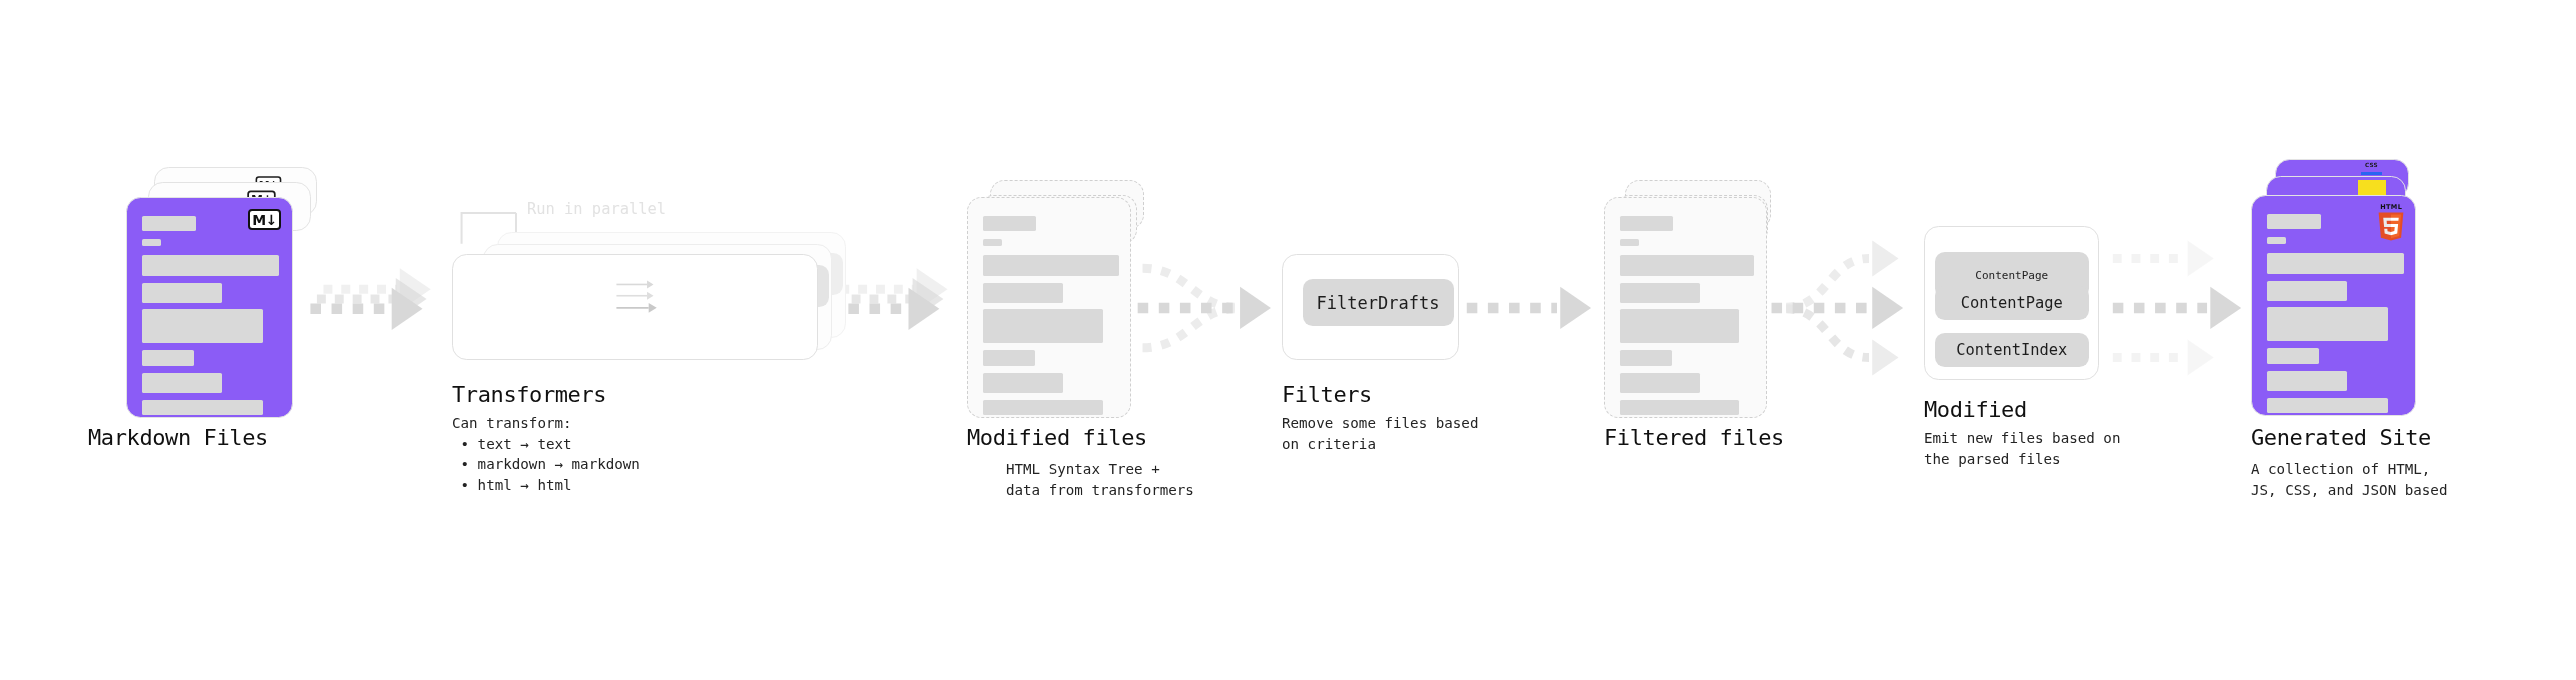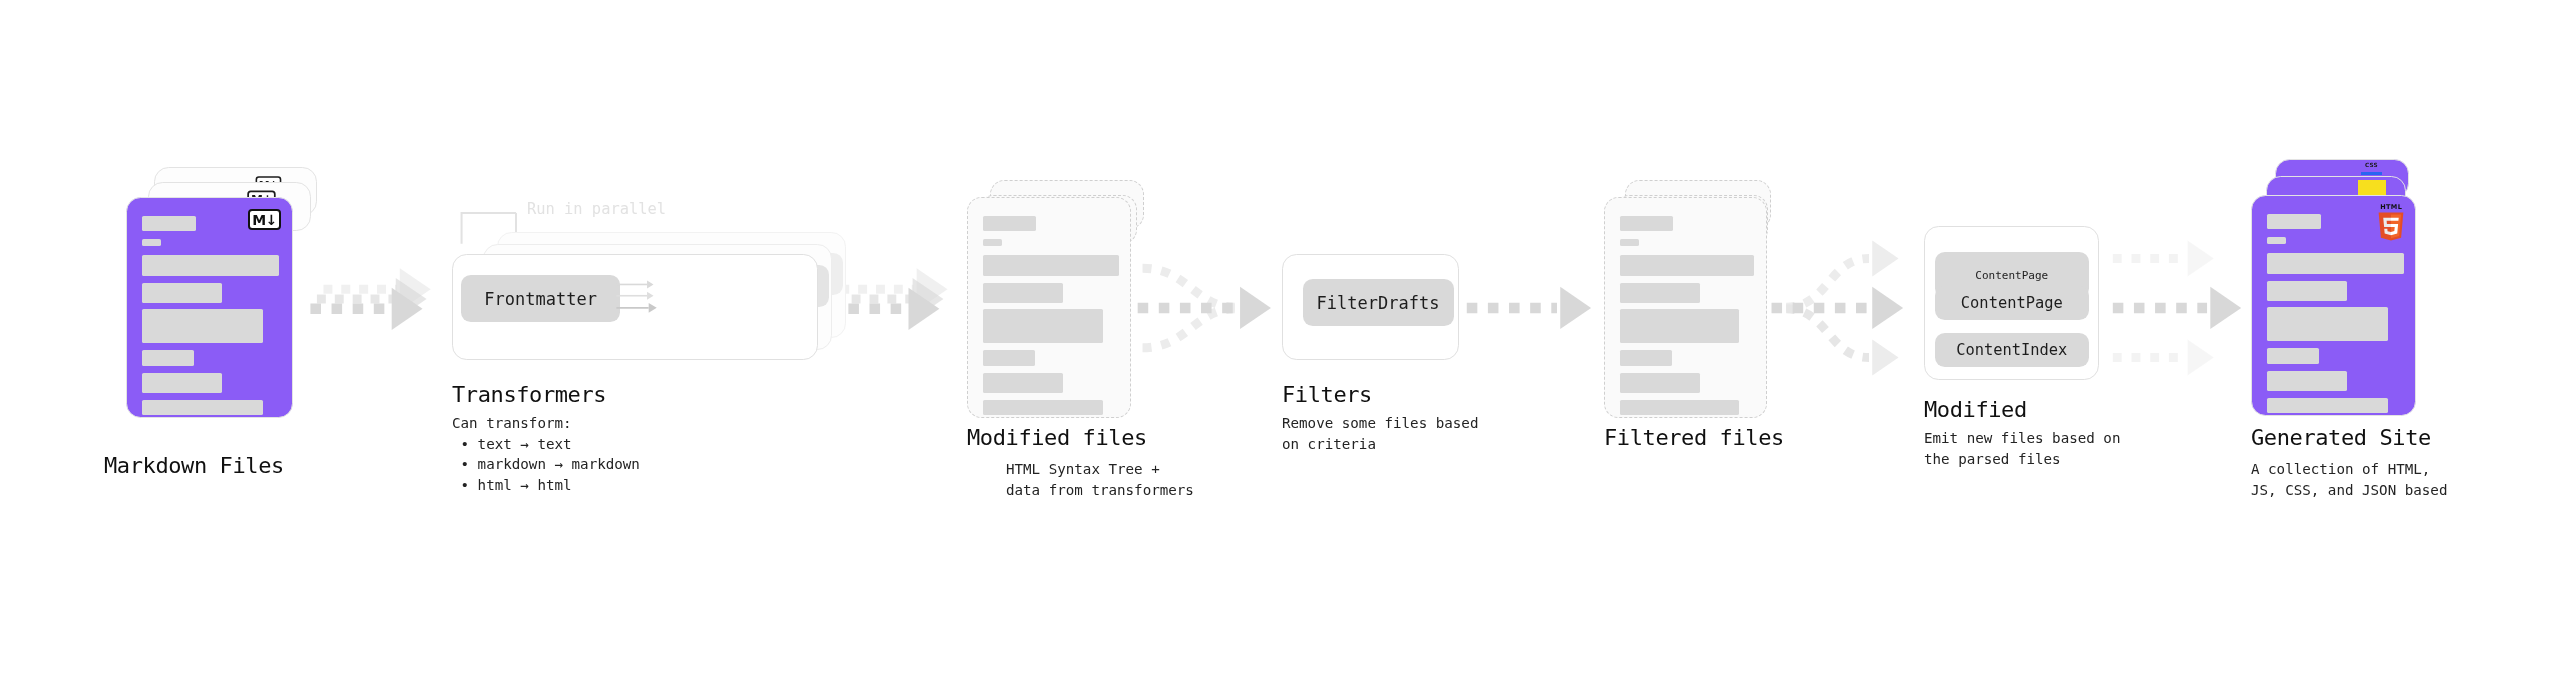--- a/index.html
+++ b/index.html
@@ -225,39 +225,36 @@
 
     <div class="skel" style="left: 14.6px; top: 18px; width: 54px; height: 15.4px;"></div>
         <div class="skel" style="left: 14.6px; top: 41px; width: 19.5px; height: 6.5px;"></div>
         <div class="skel" style="left: 14.6px; top: 57px; width: 137px; height: 21px;"></div>
         <div class="skel" style="left: 14.6px; top: 85px; width: 80px; height: 20.3px;"></div>
         <div class="skel" style="left: 14.6px; top: 111px; width: 121px; height: 34px;"></div>
         <div class="skel" style="left: 14.6px; top: 152px; width: 52px; height: 16.3px;"></div>
         <div class="skel" style="left: 14.6px; top: 175px; width: 80px; height: 20.3px;"></div>
         <div class="skel" style="left: 14.6px; top: 202px; width: 121px; height: 14.6px;"></div>
       </div>
-    <div class="title" style="left:104px; top:425px;margin-top:28px;">Markdown Files</div>
+    <div class="title" style="left:88px; top:425px;">Markdown Files</div>
   </div>
 
   <div class="node">
 
     <div class="group stacked3" style="left:497px; top:232px; width:349px; height:106px;">
       <div class="pill l3" style="left:21px; top:19.5px; width:137px; height:42px;"></div>
       <div class="pill l3" style="left:208px; top:19.5px; width:137px; height:42px;"></div>
     </div>
 
     <div class="group stacked2" style="left:483px; top:244px; width:349px; height:106px;">
       <div class="pill l2" style="left:21px; top:19.5px; width:137px; height:42px;"></div>
       <div class="pill l2" style="left:208px; top:19.5px; width:137px; height:42px;"></div>
     </div>
 
     <div class="group" style="left:452px; top:254px; width:366px; height:106px;">
-      <div class="pill" style="left:8.1px; top:20.3px; width:159px; height:47px;">
-        <span>Frontmatter</span>
-      </div>
 
       <svg style="position:absolute; left:163px; top:23px; width:46px; height:50px;" viewBox="0 0 56 62" width="46" height="50">
         <g stroke="#d9d9d9" stroke-width="2" fill="none">
           <line x1="0" y1="8" x2="38" y2="8"></line>
             <path d="M38,3 L46,8 L38,13 Z" fill="#d9d9d9" stroke="none"></path>
         </g>
         <g stroke="#dedede" stroke-width="2" fill="none">
           <line x1="0" y1="22" x2="38" y2="22"></line>
             <path d="M38,17 L46,22 L38,27 Z" fill="#dedede" stroke="none"></path>
         </g>

